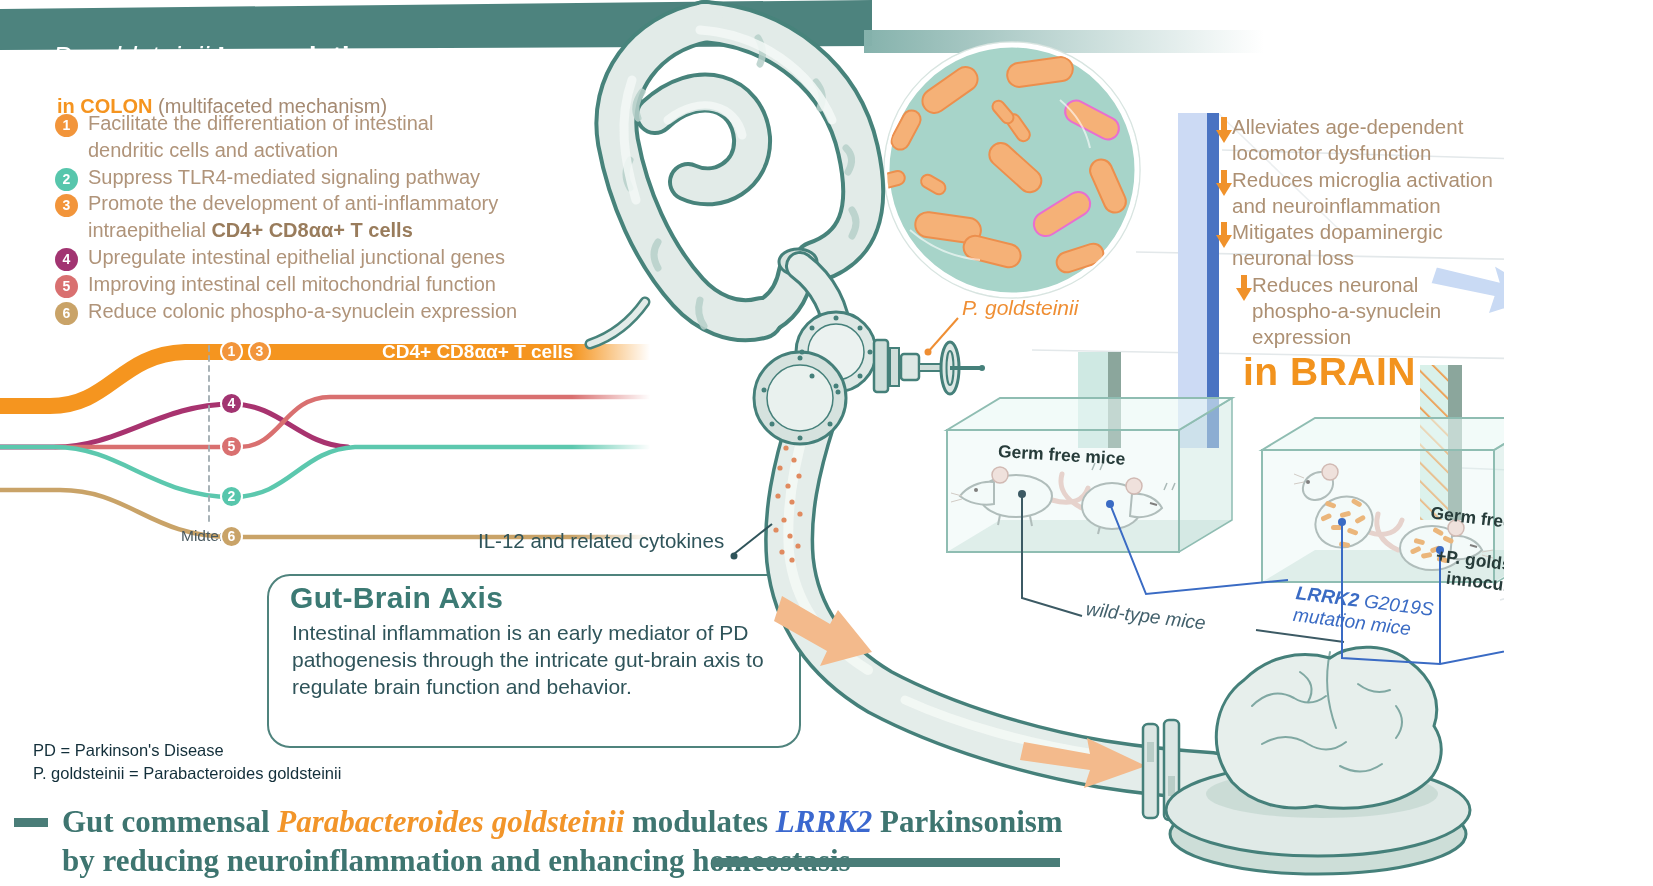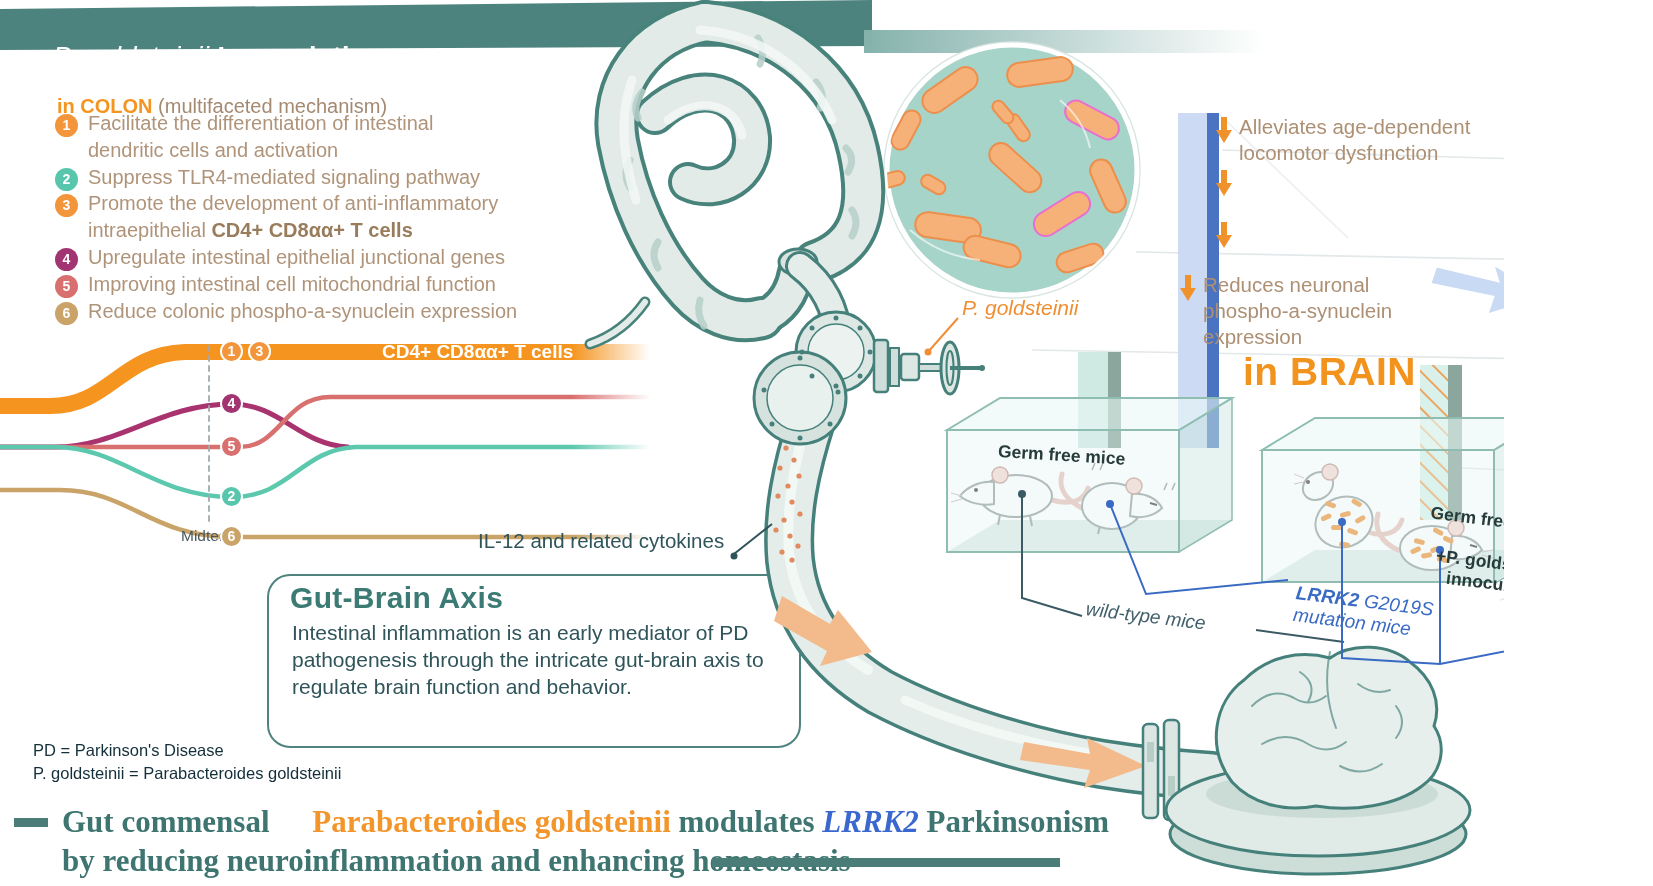--- a/index.html
+++ b/index.html
@@ -17,35 +17,35 @@
   .list-item strong{color:#997c5c;font-weight:bold;}
   .badge{position:absolute;z-index:4;width:23px;height:23px;border-radius:50%;color:#fff;
          font-weight:bold;font-size:14px;line-height:23px;text-align:center;box-sizing:border-box;}
   .badge.onchart{border:2px solid #fff;line-height:19px;}
   .bg1{background:#f2953b;} .bg2{background:#57c6ac;} .bg3{background:#f2953b;}
   .bg4{background:#a23471;} .bg5{background:#d97070;} .bg6{background:#c9a368;}
   .band-label{left:382px;top:341px;font-size:19px;font-weight:bold;color:#ffffff;z-index:4;}
   .midterm{left:169px;top:527px;width:80px;text-align:center;font-size:15.5px;color:#4a5a60;}
   .pg-label{left:962px;top:296px;font-size:21px;font-style:italic;color:#ef8e33;}
   .brain-item{position:absolute;z-index:3;display:flex;align-items:flex-start;width:290px;}
-  .brain-item .atxt{font-size:20.5px;line-height:26px;color:#ad9073;white-space:pre-line;margin-left:7px;}
+  .brain-item .atxt{font-size:20.5px;line-height:26px;color:#ad9073;white-space:pre-line;}
   .brain-item svg{flex:none;margin-top:3px;}
   .in-brain{left:1243px;top:350px;font-size:39px;font-weight:bold;color:#f2931e;letter-spacing:.5px;}
   .il12{left:478px;top:529px;font-size:20.5px;color:#2f545a;}
   .gb-head{left:290px;top:581px;font-size:30px;font-weight:bold;color:#3c7a74;letter-spacing:.3px;}
   .gb-body{left:292px;top:619px;font-size:21px;line-height:27px;color:#2f545a;}
   .fnote{font-size:16.5px;color:#132f3a;}
   .germ1{left:998px;top:441px;font-size:17.5px;font-weight:bold;color:#273c3a;transform:rotate(3.5deg);transform-origin:left center;}
   .germ2{left:1337px;top:470px;width:218px;text-align:right;font-size:17.5px;font-weight:bold;color:#273c3a;
          line-height:21px;transform:rotate(7deg);transform-origin:left center;}
   .wildtype{left:1086px;top:598px;font-size:19px;font-style:italic;color:#43616c;transform:rotate(7deg);transform-origin:left center;}
   .mutation{left:1296px;top:560px;font-size:19px;font-style:italic;color:#3a6bc4;transform:rotate(7deg);transform-origin:left center;}
   .mutation .g{font-weight:bold;}
   .bottom-line{font-family:"Liberation Serif", serif;font-weight:bold;font-size:31px;color:#3e7570;white-space:nowrap;}
-  .bottom-line .sp{color:#f2952a;margin-left:35px;}
+  .bottom-line .sp{color:#f2952a;font-style:italic;}
   .bottom-line .gene{color:#3b68cf;font-style:italic;}
   .rule{position:absolute;background:#4a7d78;z-index:3;}
 </style>
 </head>
 <body>
 
 <div id="canvas">
 
 <svg id="art" width="1653" height="886" viewBox="0 0 1653 886">
   <defs>
@@ -383,28 +383,32 @@
         <polygon points="0,13 16,13 8,26" fill="#f0922b"></polygon>
       </svg>
   <span class="atxt">Alleviates age-dependent
 locomotor dysfunction</span>
 </div>
 <div class="brain-item" style="left:1216px;top:167px">
   <svg width="16" height="27">
         <rect x="5" y="0" width="6" height="14" fill="#f0922b"></rect>
         <polygon points="0,13 16,13 8,26" fill="#f0922b"></polygon>
       </svg>
+  <span class="atxt">Reduces microglia activation
+and neuroinflammation</span>
 </div>
 <div class="brain-item" style="left:1216px;top:219px">
   <svg width="16" height="27">
         <rect x="5" y="0" width="6" height="14" fill="#f0922b"></rect>
         <polygon points="0,13 16,13 8,26" fill="#f0922b"></polygon>
       </svg>
-</div>
-<div class="brain-item" style="left:1180px;top:272px">
+  <span class="atxt">Mitigates dopaminergic
+neuronal loss</span>
+</div>
+<div class="brain-item" style="left:1236px;top:272px">
   <svg width="16" height="27">
         <rect x="5" y="0" width="6" height="14" fill="#f0922b"></rect>
         <polygon points="0,13 16,13 8,26" fill="#f0922b"></polygon>
       </svg>
   <span class="atxt">Reduces neuronal
 phospho-a-synuclein
 expression</span>
 </div>
 <div class="txt in-brain">in BRAIN</div>
 

